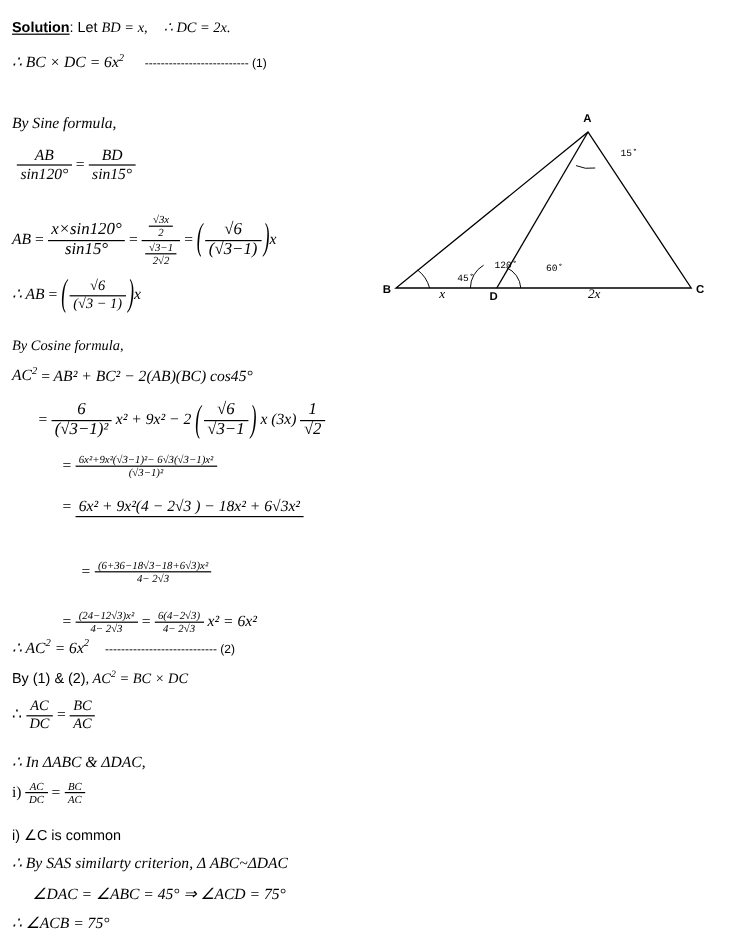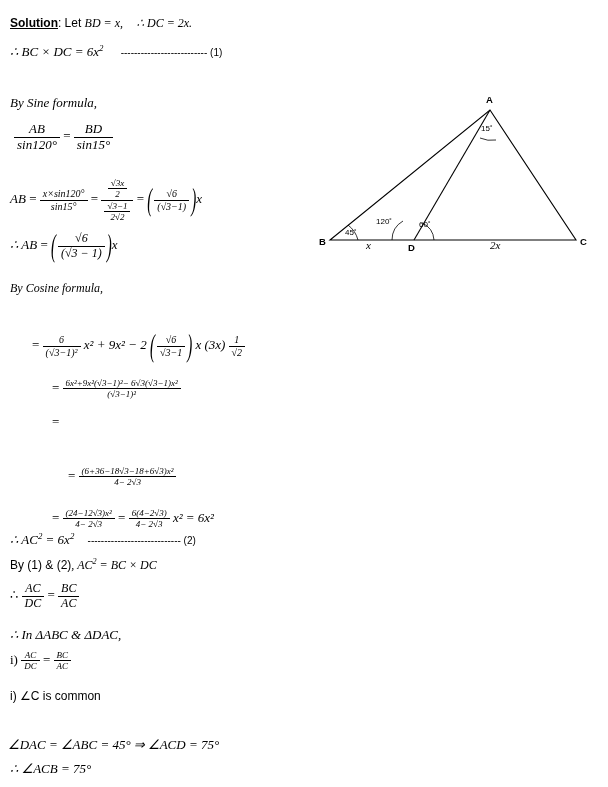--- a/index.html
+++ b/index.html
@@ -58,42 +58,43 @@
   }
   .paren:before, .paren:after {
     position: absolute;
     top: 50%;
     transform: translateY(-50%) scaleY(2.1);
     font-size: 15px;
   }
   .paren:before { content: "("; left: 0; }
   .paren:after  { content: ")"; right: 0; }
 
-  .small { font-size: 10px; font-style: italic; }
+  .small { font-size: 14px; font-style: italic; }
   .xsmall { font-size: 9px; }
 
   
   #figure {
     position: absolute;
     left: 318px;
     top: 88px;
     width: 280px;
     height: 170px;
   }
   #figure svg { display: block; }
   .fig-label {
     position: absolute;
     font-family: "Liberation Sans", sans-serif;
     font-size: 9.5px;
     font-weight: bold;
   }
   .fig-ang {
     position: absolute;
-    font-family: Liberation Sans, sans-serif;
+    font-family: Liberation Mono, monospace;
     font-size: 8px;
+    padding-left: 36px;
   }
   .fig-side {
     position: absolute;
     font-family: "Liberation Serif", serif;
     font-style: italic;
     font-size: 11px;
   }
 </style>
 </head>
 <body>
@@ -162,20 +163,25 @@
     <span class="paren">
       <span class="frac" style="font-size:12px;">
         <span class="num">√6</span>
         <span class="den">(√3 − 1)</span>
       </span>
     </span><span>x</span>
   </div>
 
   <div class="line it" style="left:10px; top:282px; font-size:12px;">By Cosine formula,</div>
 
+  <div class="line it" style="left:10px; top:305px; font-size:13px;">
+    <span>AC<sup>2</sup></span>
+    <span style="font-style:normal;">=</span>
+    <span>AB² + BC² − 2(AB)(BC) cos45°</span>
+  </div>
 
   <div class="line it" style="left:32px; top:334px; font-size:13px;">
     <span style="font-style:normal;">=</span>
     <span class="frac small">
       <span class="num">6</span>
       <span class="den">(√3−1)²</span>
     </span>
     <span>x² + 9x² − 2</span>
     <span class="paren">
       <span class="frac small">
@@ -194,20 +200,21 @@
     <span style="font-style:normal;">=</span>
     <span class="frac xsmall">
       <span class="num">6x²+9x²(√3−1)²− 6√3(√3−1)x²</span>
       <span class="den">(√3−1)²</span>
     </span>
   </div>
 
   <div class="line it" style="left:52px; top:415px; font-size:13px;">
     <span style="font-style:normal;">=</span>
     <span class="frac" style="font-size:13px;">
+      <span class="num">6x² + 9x²(4 − 2√3 ) − 18x² + 6√3x²</span>
     </span>
   </div>
 
   <div class="line it" style="left:68px; top:466px; font-size:13px;">
     <span style="font-style:normal;">=</span>
     <span class="frac xsmall">
       <span class="num">(6+36−18√3−18+6√3)x²</span>
       <span class="den">4− 2√3</span>
     </span>
   </div>
@@ -258,22 +265,23 @@
     </span>
     <span style="font-style:normal;">=</span>
     <span class="frac xsmall">
       <span class="num">BC</span>
       <span class="den">AC</span>
     </span>
   </div>
 
   <div class="line sans" style="left:10px; top:690px; font-size:12px;">i) ∠C is common</div>
 
-
-  <div class="line it" style="left:8px; top:738px; font-size:13px;">∠DAC = ∠ABC = 45°   ⇒  ∠ACD = 75°</div>
+  <div class="line it" style="left:10px; top:712px; font-size:13px;">∴ By SAS similarty criterion, Δ ABC~ΔDAC</div>
+
+  <div class="line it" style="left:27px; top:738px; font-size:13px;">∠DAC = ∠ABC = 45°   ⇒  ∠ACD = 75°</div>
 
   <div class="line it" style="left:10px; top:762px; font-size:13px;">∴ ∠ACB = 75°</div>
 
   <div id="figure">
     <svg width="280" height="170" viewBox="0 0 280 170">
 
       <polygon points="12,152 258,152 172,22" fill="none" stroke="#000" stroke-width="1.1"></polygon>
       <line x1="172" y1="22" x2="96" y2="152" stroke="#000" stroke-width="1.1"></line>
 
       <path d="M 162 50 A 28 28 0 0 0 178 52" fill="none" stroke="#000" stroke-width="0.8"></path>

